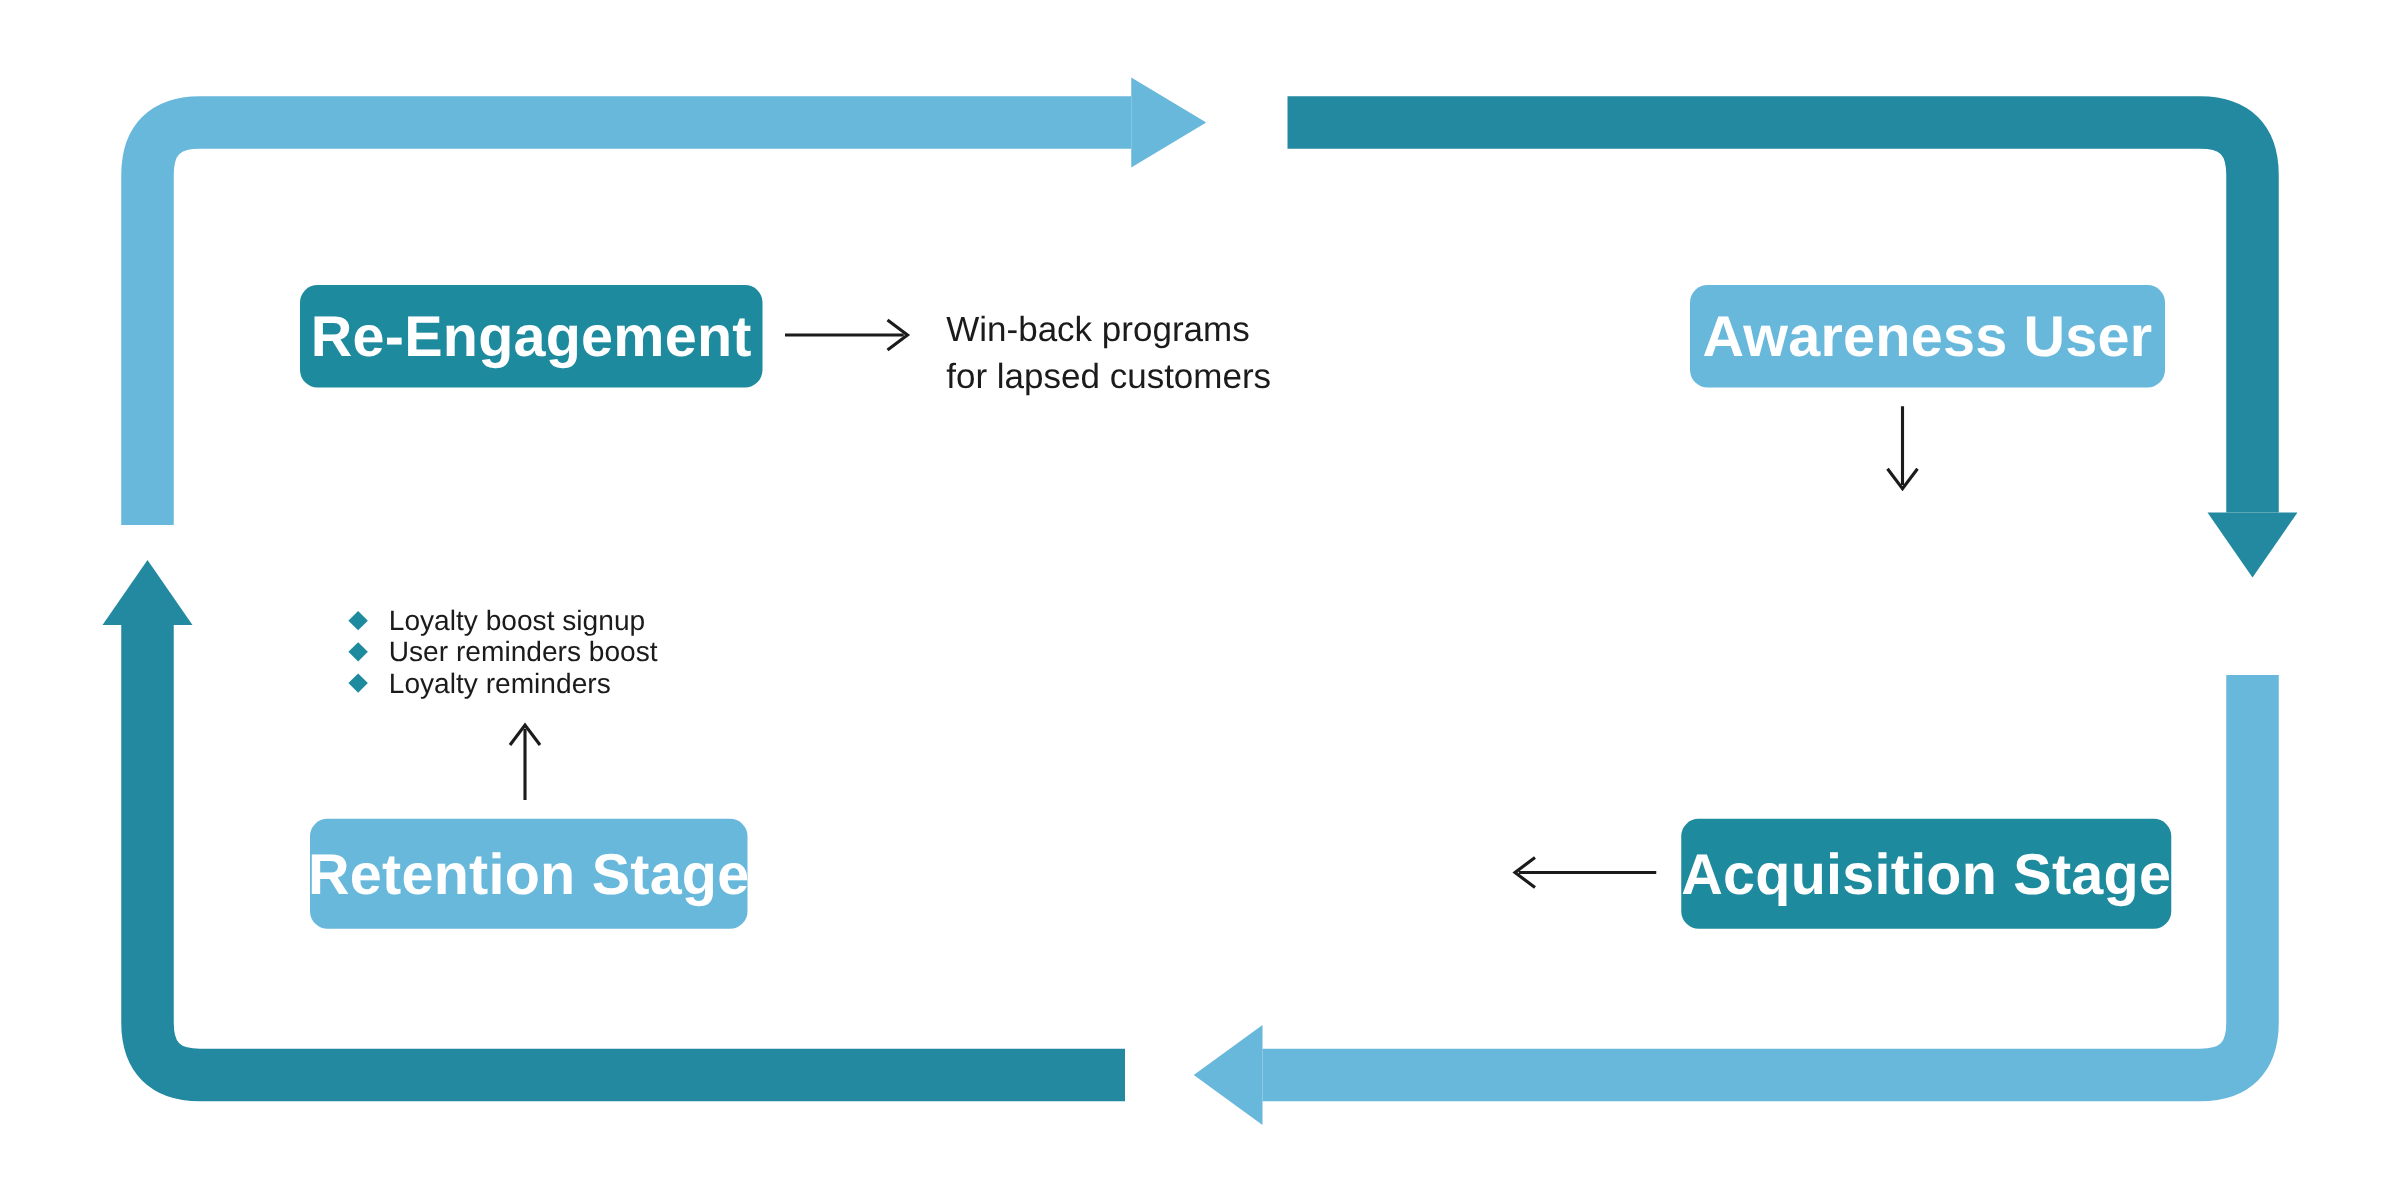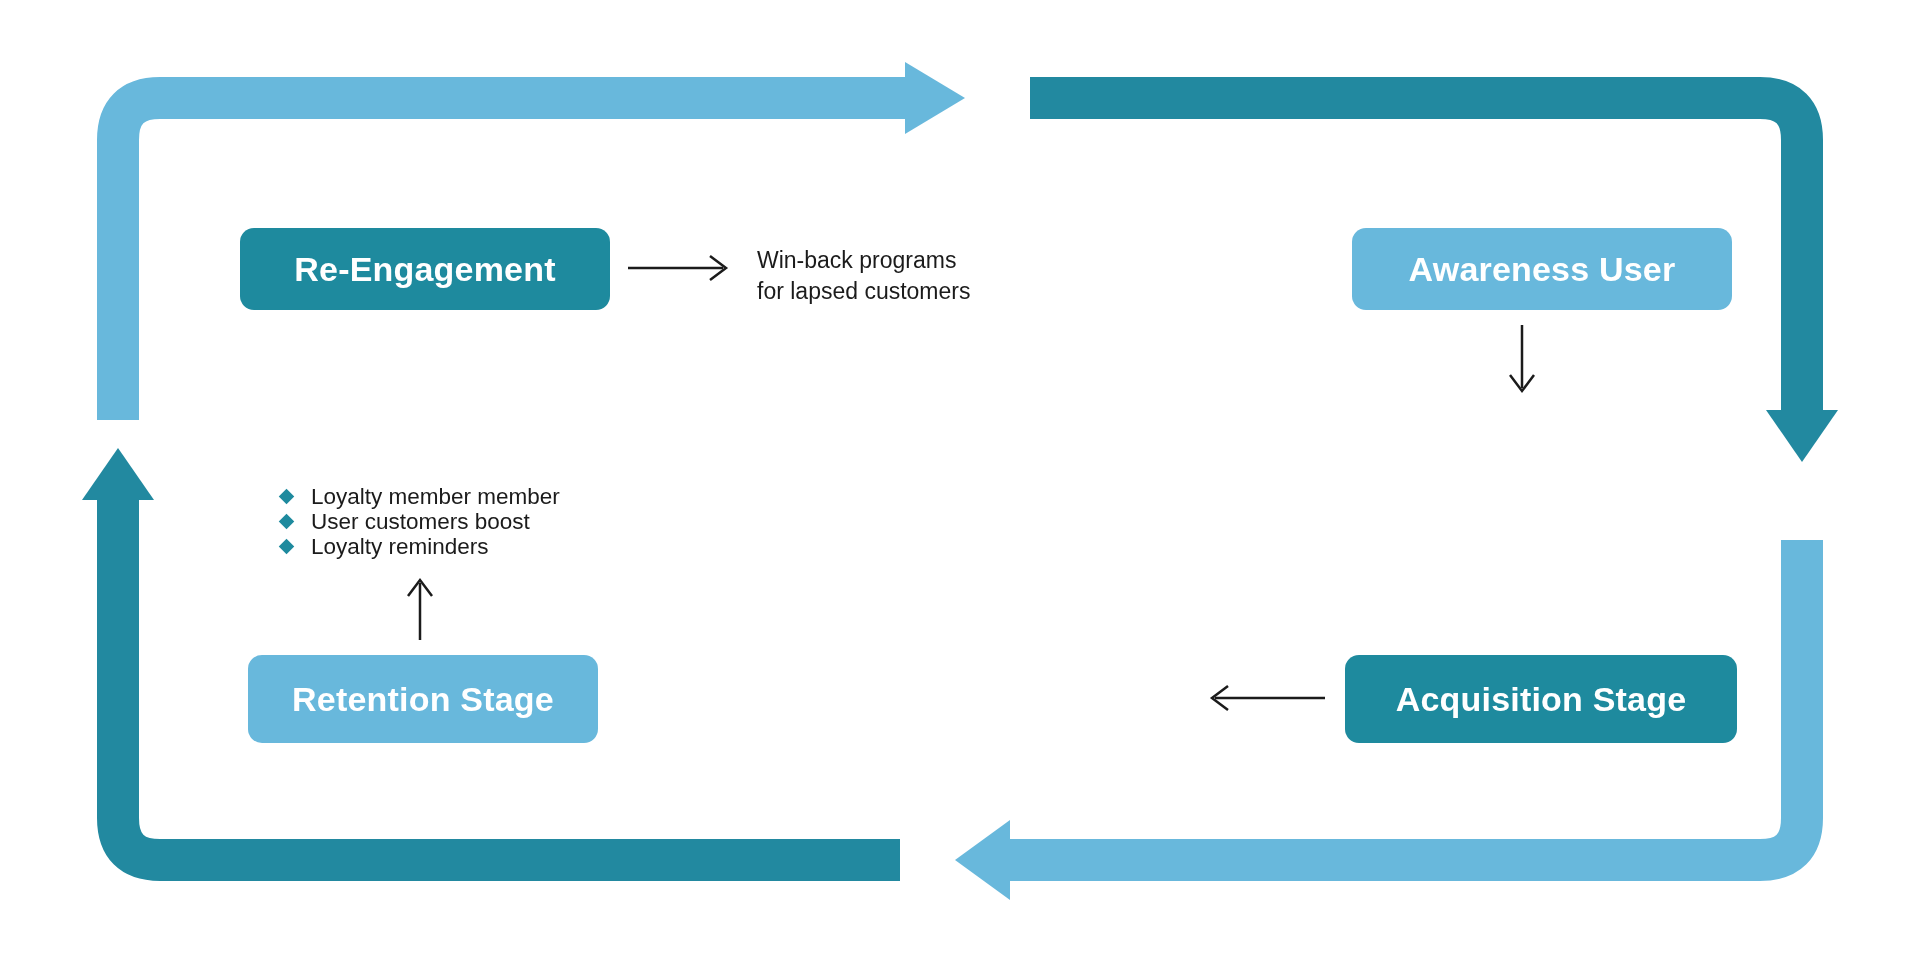--- a/index.html
+++ b/index.html
@@ -29,35 +29,35 @@
 
   .stage-box {
     position: absolute;
     display: flex;
     align-items: center;
     justify-content: center;
     border-radius: 14px;
     box-sizing: border-box;
     color: #ffffff;
     font-weight: bold;
-    font-size: 34px;
+    font-size: 46px;
     letter-spacing: 0.2px;
     white-space: nowrap;
   }
   .stage-box.dark  { background: #1E8A9E; }
   .stage-box.light { background: #68B8DC; }
 
   #box-re-engagement  { left: 240px;  top: 228px; width: 370px; height: 82px; }
   #box-retention      { left: 248px;  top: 655px; width: 350px; height: 88px; }
   #box-awareness      { left: 1352px; top: 228px; width: 380px; height: 82px; }
   #box-acquisition    { left: 1345px; top: 655px; width: 392px; height: 88px; }
 
   .note {
     position: absolute;
-    font-size: 23px;
+    font-size: 28px;
     color: #1b1b1b;
     line-height: 1.33;
     white-space: pre-line;
   }
   #note-winback     { left: 757px;  top: 245px; text-align: left; }
   #note-users       { left: 1420px; top: 405px; text-align: center; width: 250px;
                       transform: translateX(-125px); }
   #note-downloads   { left: 1075px; top: 663px; text-align: right; width: 250px;
                       transform: translateX(-125px); }
 
@@ -165,25 +165,25 @@
   </div>
 
   <div class="note" id="note-winback">Win-back programs
 for lapsed customers</div>
 
 
 
   <ul id="bullet-list">
     <li>
       <span class="bullet-diamond"></span>
-      <span>Loyalty member member</span>
+      <span>Loyalty boost signup</span>
     </li>
     <li>
       <span class="bullet-diamond"></span>
-      <span>User customers boost</span>
+      <span>User reminders boost</span>
     </li>
     <li>
       <span class="bullet-diamond"></span>
       <span>Loyalty reminders</span>
     </li>
   </ul>
 
 </div>
 
 </body></html>

